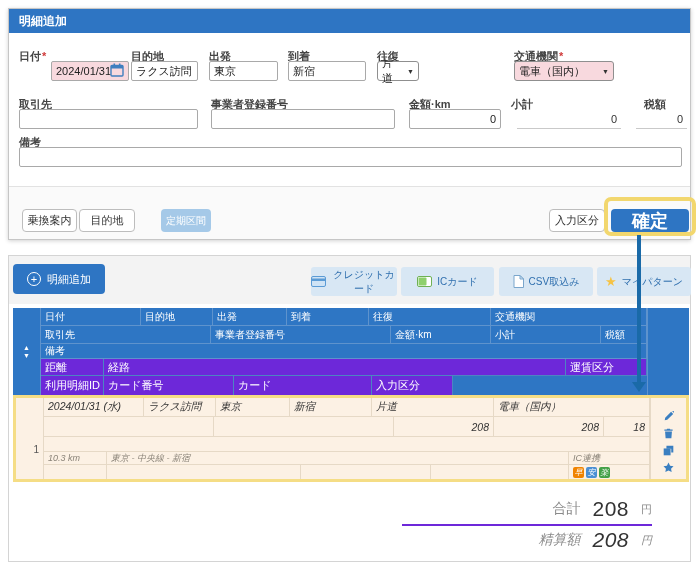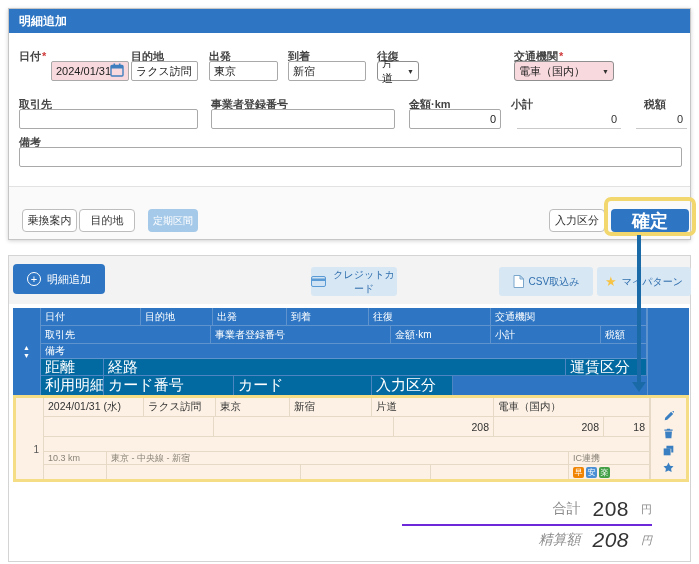--- a/index.html
+++ b/index.html
@@ -54,42 +54,42 @@
   .th-left { width:28px; border-right:1px solid #5e93cd; display:flex; flex-direction:column;
              align-items:center; justify-content:center; gap:1px; }
   .sort { font-size:7px; line-height:7px; color:#fff; cursor:pointer; }
   .th-main { width:606px; }
   .th-action { width:42px; border-left:1px solid #5e93cd; }
   .hrow { display:flex; }
   .hc { border-right:1px solid #5e93cd; border-bottom:1px solid #5e93cd; padding:0 4px;
         display:flex; align-items:center; font-size:10px; white-space:nowrap; overflow:hidden; }
   .hr1 .hc,.hr2 .hc { height:18px; }
   .hr3 .hc { height:15px; }
-  .hr4 .hc,.hr5 .hc { background:#0369a1; border-color:#4d84c2; font-size:15px; }
+  .hr4 .hc,.hr5 .hc { background:#6d28d9; border-color:#4d84c2; font-size:11px; }
   .hr4 .hc { height:17px; }
   .hr5 .hc { height:19px; border-bottom:none; }
   
   .w-date{width:100px}.w-dest{width:72px}.w-dep{width:74px}.w-arr{width:82px}.w-trip{width:122px}.w-trans{width:156px}
   
   .w-client{width:170px}.w-breg{width:180px}.w-amt{width:100px}.w-sub{width:110px}.w-tax{width:46px}
   
   .w-full{width:606px}
   
   .w-dist{width:63px}.w-route{width:462px}.w-fare{width:81px}
   
   .w-uid{width:63px}.w-uplace{width:194px}.w-cardno{width:130px}.w-card{width:138px}.w-itype{width:81px}
 
   .drow { display:flex; border:3px solid #f5dd85; background:#fcf1e4; }
   .d-left { width:28px; border-right:1px solid #e6d9c6; position:relative; }
   .rownum { position:absolute; right:4px; top:46px; font-size:10px; color:#555; }
   .d-main { width:606px; }
   .d-action { width:36px; border-left:1px solid #e6d9c6; display:flex; flex-wrap:wrap; align-content:center;
               justify-content:center; gap:6px 8px; padding:6px 3px 0 3px; }
   .dc { border-right:1px solid #e6d9c6; border-bottom:1px solid #e6d9c6; padding:4px 4px; display:flex;
-        align-items:center; font-size:10.5px; color:#333; white-space:nowrap; overflow:hidden; }
+        align-items:center; font-size:10.5px; color:#333; white-space:nowrap; overflow:hidden;font-style:italic; }
   .dr1 .dc { height:19px; }
   .dr2 .dc { height:20px; }
   .dr3 .dc { height:15px; }
   .dr4 .dc { height:13px; font-size:9px; color:#8a8378; }
   .dr5 .dc { height:14px; border-bottom:none; }
   .dc.num { justify-content:flex-end; }
   .badges { display:flex; gap:2px; align-items:center; }
   .badge { width:11px; height:11px; border-radius:2px; color:#fff; font-size:8px; line-height:11px;
            text-align:center; }
   .badge.b-haya { background:#f08300; }
@@ -174,40 +174,49 @@
     <div class="ro" style="left:627px;top:100px;width:51px">0</div>
 
     <div class="lbl" style="left:10px;top:126px">備考</div>
     <input class="tin" style="left: 10px; top: 138px; width: 663px;" value="">
 
     <div class="mdivider"></div>
 
     <div class="mfooter">
       <button class="mbtn" style="left:13px;width:55px">乗換案内</button>
       <button class="mbtn" style="left:70px;width:56px">目的地</button>
-      <button class="mbtn lite" style="left:139px;width:50px">定期区間</button>
+      <button class="mbtn lite" style="left:152px;width:50px">定期区間</button>
       <button class="mbtn" style="left:540px;width:56px">入力区分</button>
       <button class="mbtn primary" style="left:602px;width:78px">確定</button>
     </div>
   </div>
 
   <div class="panel">
     <div class="toolbar">
       <button class="addbtn">
         <span class="plus-circle">+</span>
         <span>明細追加</span>
       </button>
       <button class="tb" style="left:302px;width:86px">
         <span>
             <svg class="cardicon" width="15" height="11" viewBox="0 0 15 11">
               <rect x="0.5" y="0.5" width="14" height="10" rx="1.5" fill="#cfe3f5" stroke="#5b9bd5"></rect>
               <rect x="0.5" y="2.5" width="14" height="2.5" fill="#5b9bd5"></rect>
             </svg>
           </span>
         <span>クレジットカード</span>
+      </button>
+      <button class="tb" style="left:392px;width:93px">
+        <span>
+            <svg class="cardicon" width="15" height="11" viewBox="0 0 15 11">
+              <rect x="0.5" y="0.5" width="14" height="10" rx="1.5" fill="#fff" stroke="#6fb154"></rect>
+              <rect x="1.5" y="1.5" width="8" height="8" rx="1" fill="#8ed06c"></rect>
+            </svg>
+          </span>
+        <span>ICカード</span>
       </button>
       <button class="tb" style="left:490px;width:94px">
         <span>
             <svg class="cardicon" width="11" height="13" viewBox="0 0 11 13">
               <path d="M1 .5h6L10.5 4v8.5H1z" fill="#fff" stroke="#7aa6cc"></path>
               <path d="M7 .5V4h3.5z" fill="#cfe3f5" stroke="#7aa6cc"></path>
             </svg>
           </span>
         <span>CSV取込み</span>
       </button>

